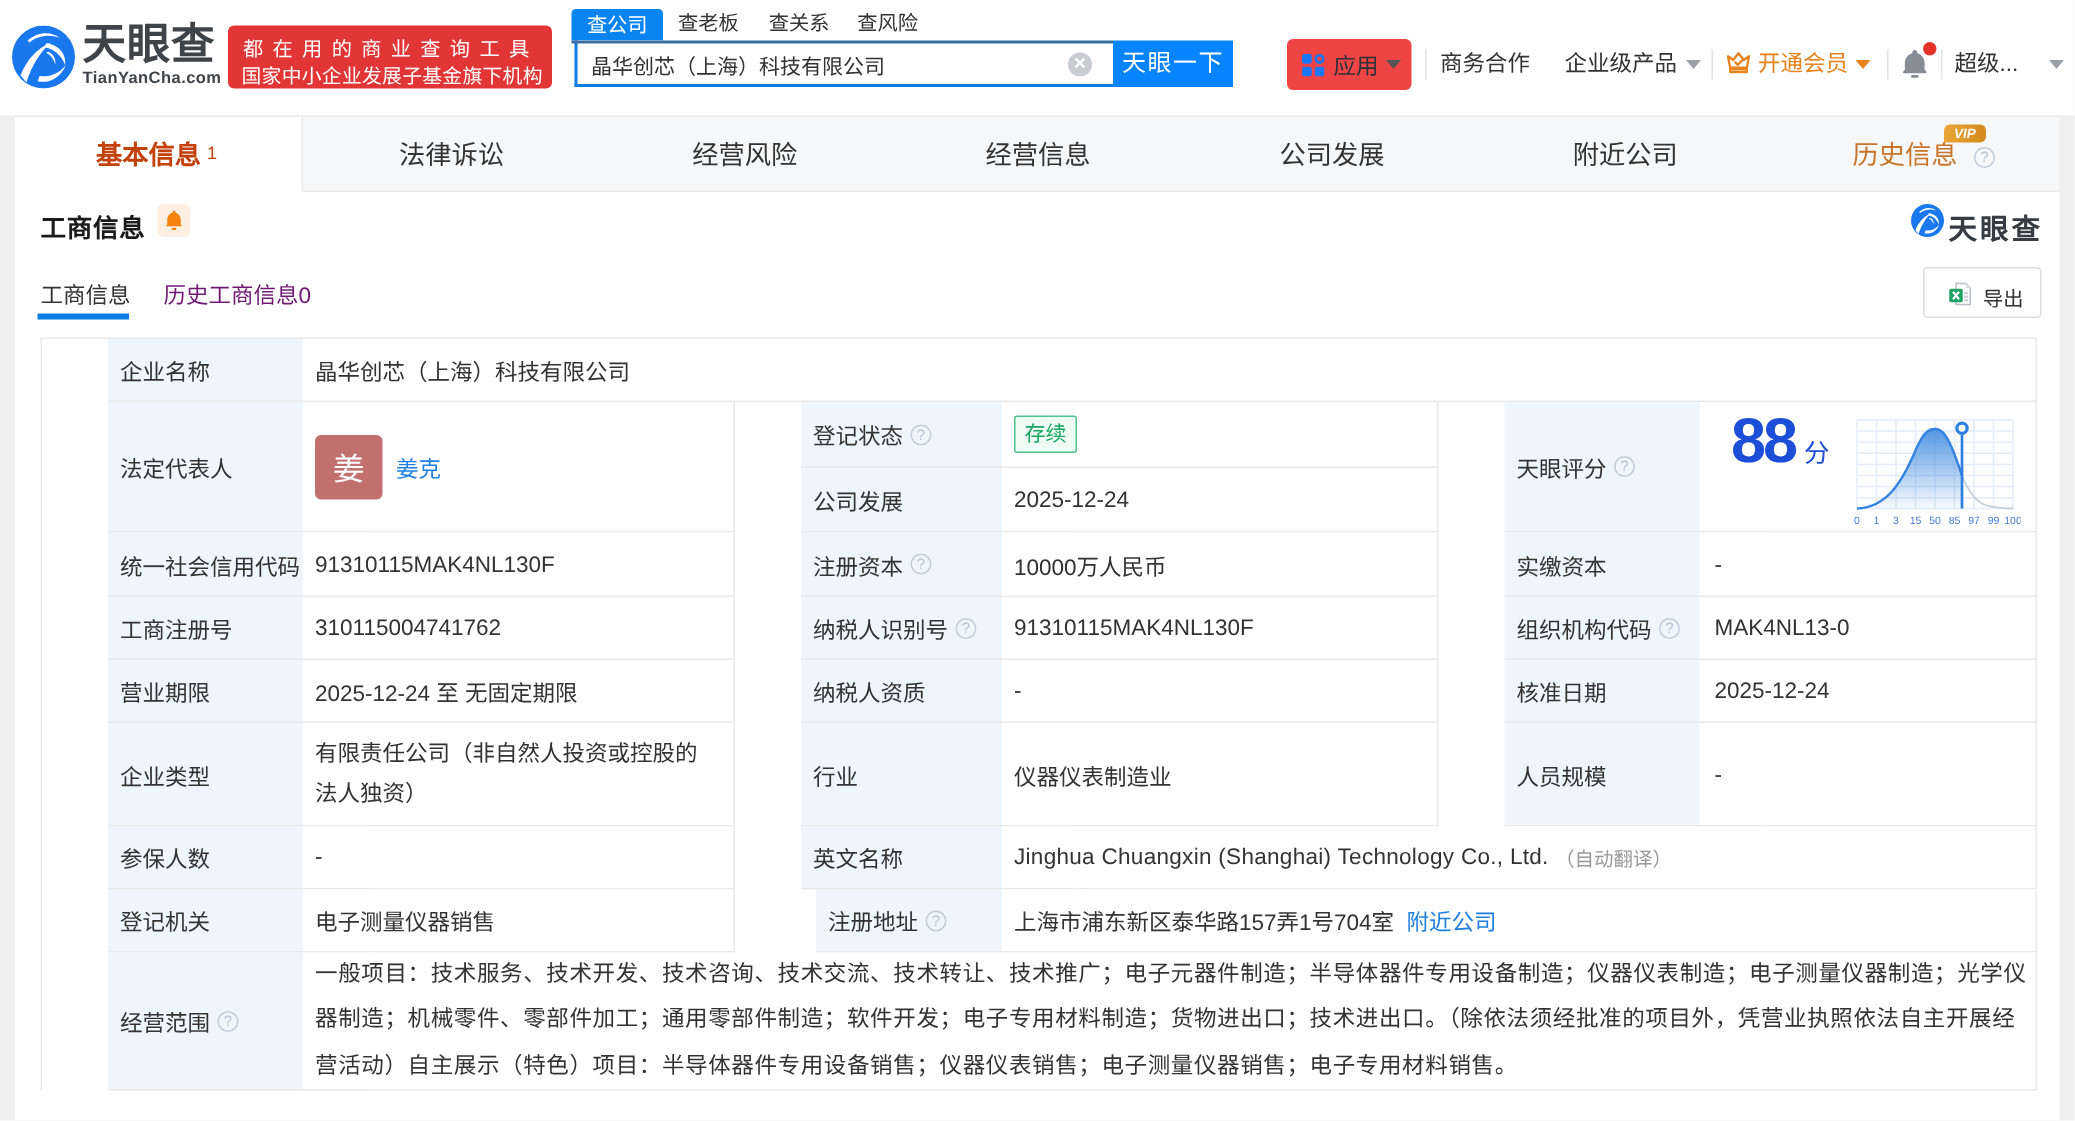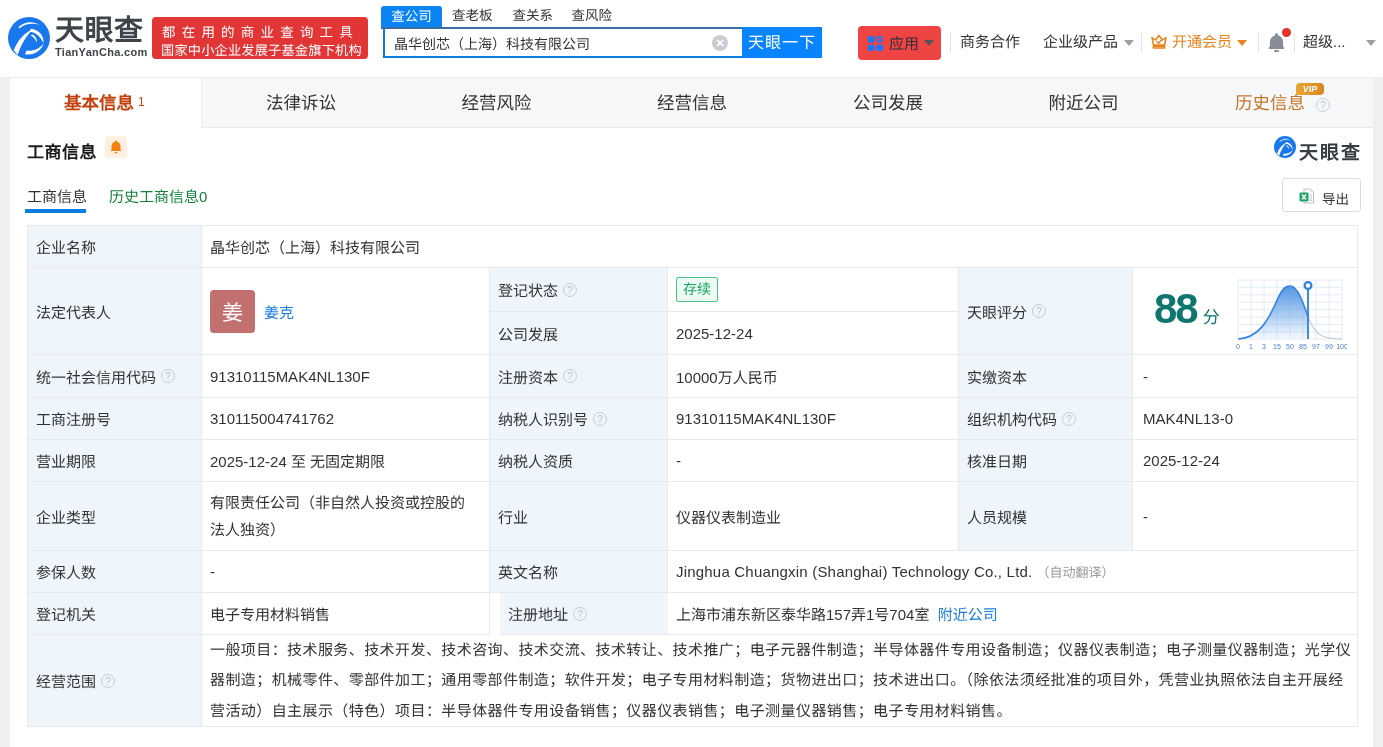--- a/index.html
+++ b/index.html
@@ -44,31 +44,31 @@
 #vip{position:absolute;left:1286px;top:5px;width:28px;height:12px;background:linear-gradient(90deg,#e9a636,#d5891c);
   border-radius:4px 4px 4px 0;color:#fff;font-size:9px;font-weight:bold;font-style:italic;text-align:center;line-height:12px;}
 .qmark{display:inline-block;width:14px;height:14px;border-radius:50%;border:1px solid #c3cedb;color:#b7c4d3;
   font-size:10px;line-height:14px;text-align:center;box-sizing:border-box;margin-left:5px;flex:none;}
 
 #card{position:absolute;left:10px;top:128px;width:1363px;height:619px;background:#fff;}
 #secTitle{position:absolute;left:17px;top:10px;font-size:17px;font-weight:bold;color:#1b1b1b;letter-spacing:0.5px;}
 #bellbox{position:absolute;left:95px;top:8px;width:22px;height:22px;background:#fdf0e2;border-radius:4px;}
 #miniLogoTxt{position:absolute;left:1289px;top:9px;font-size:19px;font-weight:bold;color:#363c41;letter-spacing:2px;}
 #subtab1{position:absolute;left:17px;top:57px;font-size:15px;color:#333;}
-#subtab2{position:absolute;left:99px;top:57px;font-size:15px;color:#15803d;}
+#subtab2{position:absolute;left:99px;top:57px;font-size:15px;color:#701a75;}
 #subline{position:absolute;left:15px;top:81px;width:61px;height:4px;background:#0b7ce0;}
 #expbtn{position:absolute;left:1272px;top:50px;width:79px;height:34px;box-sizing:border-box;border:1px solid #dcdcdc;
   border-radius:3px;background:#fff;}
 #expbtn .t{position:absolute;left:39px;top:9px;font-size:13.5px;color:#333;}
 
 #tbl{position:absolute;left:17px;top:97px;width:1330px;height:501px;
   border-top:1px solid #e9e9e9;border-left:1px solid #e9e9e9;box-sizing:content-box;}
 .c{position:absolute;box-sizing:border-box;border-right:1px solid #e9e9e9;border-bottom:1px solid #e9e9e9;
   display:flex;align-items:center;padding-left:8px;font-size:15px;color:#333;background:#fff;overflow:hidden;}
-.l{background:#eef5fb;}
+.l{background:#eef5fb;margin-left:44px;}
 .tag{display:inline-block;border:1px solid #4cc58e;background:#edfbf4;color:#18a65e;font-size:14px;
   padding:2px 6px;border-radius:2px;line-height:19px;}
 .blue{color:#2080e0;}
 .gray{color:#999;}
 </style>
 </head>
 <body>
 
 <div id="hdr">
   <svg class="abs" style="left:8px;top:17px" width="42" height="42" viewBox="0 0 48 48">
@@ -187,21 +187,21 @@
       <span class="blue" style="margin-left:9px;font-size:15px">姜克</span>
     </div>
     <div class="c l" style="left:462px;top:42px;width:178px;height:44px">登记状态 <span class="qmark">?</span></div>
     <div class="c" style="left:640px;top:42px;width:291px;height:44px">
         <span class="tag">存续</span>
       </div>
     <div class="c l" style="left:462px;top:86px;width:178px;height:43px">公司发展</div>
     <div class="c" style="left:640px;top:86px;width:291px;height:43px">2025-12-24</div>
     <div class="c l" style="left:931px;top:42px;width:174px;height:87px">天眼评分 <span class="qmark">?</span></div>
     <div class="c" style="left:1105px;top:42px;width:225px;height:87px;padding-left:0">
-      <div style="position:absolute;left:21px;top:20px;font-size:42px;font-weight:800;color:#0f766e;letter-spacing:-2px;line-height:42px">88<span style="font-size:17px;font-weight:normal;letter-spacing:0;margin-left:6px">分</span></div>
+      <div style="position:absolute;left:21px;top:5px;font-size:42px;font-weight:800;color:#1d4ed8;letter-spacing:-2px;line-height:42px">88<span style="font-size:17px;font-weight:normal;letter-spacing:0;margin-left:6px">分</span></div>
       <svg style="position:absolute;left:100px;top:10px" width="114" height="73" viewBox="0 0 114 73">
         <defs>
           <linearGradient id="bg1" x1="0" y1="0" x2="0" y2="1">
             <stop offset="0" stop-color="#4a90e2" stop-opacity="0.95"></stop>
             <stop offset="1" stop-color="#4a90e2" stop-opacity="0.04"></stop>
           </linearGradient>
         </defs>
         <g stroke="#e3ecf7" stroke-width="1">
           <path d="M5,2 L5,61 M18,2 L18,61 M31,2 L31,61 M44,2 L44,61 M57,2 L57,61 M70,2 L70,61 M83,2 L83,61 M96,2 L96,61 M109,2 L109,61"></path>
           <path d="M5,2 L109,2 M5,9.4 L109,9.4 M5,16.8 L109,16.8 M5,24.2 L109,24.2 M5,31.6 L109,31.6 M5,39 L109,39 M5,46.4 L109,46.4 M5,53.8 L109,53.8 M5,61 L109,61"></path>
@@ -254,21 +254,21 @@
     <div class="c" style="left:640px;top:256px;width:291px;height:69px">仪器仪表制造业</div>
     <div class="c l" style="left:931px;top:256px;width:174px;height:69px">人员规模</div>
     <div class="c" style="left:1105px;top:256px;width:225px;height:69px;padding-left:10px">-</div>
 
     <div class="c l" style="left:0;top:325px;width:174px;height:42px">参保人数</div>
     <div class="c" style="left:174px;top:325px;width:288px;height:42px">-</div>
     <div class="c l" style="left:462px;top:325px;width:178px;height:42px">英文名称</div>
     <div class="c" style="left:640px;top:325px;width:690px;height:42px"><span style="letter-spacing:0.2px">Jinghua Chuangxin (Shanghai) Technology Co., Ltd.</span>&nbsp;<span class="gray" style="font-size:13px">（自动翻译）</span></div>
 
     <div class="c l" style="left:0;top:367px;width:174px;height:42px">登记机关</div>
-    <div class="c" style="left:174px;top:367px;width:288px;height:42px">电子专用材料销售</div>
+    <div class="c" style="left:174px;top:367px;width:288px;height:42px">电子测量仪器销售</div>
     <div class="c l" style="left:472px;top:367px;width:178px;height:42px">注册地址 <span class="qmark">?</span></div>
     <div class="c" style="left:640px;top:367px;width:690px;height:42px">上海市浦东新区泰华路157弄1号704室&nbsp;&nbsp;<span class="blue">附近公司</span></div>
 
     <div class="c l" style="left:0;top:409px;width:174px;height:92px">经营范围 <span class="qmark">?</span></div>
     <div class="c" style="left:174px;top:409px;width:1156px;height:92px">
         <div style="line-height:30.6px;white-space:nowrap;letter-spacing:0.42px">一般项目：技术服务、技术开发、技术咨询、技术交流、技术转让、技术推广；电子元器件制造；半导体器件专用设备制造；仪器仪表制造；电子测量仪器制造；光学仪<br>器制造；机械零件、零部件加工；通用零部件制造；软件开发；电子专用材料制造；货物进出口；技术进出口。（除依法须经批准的项目外，凭营业执照依法自主开展经<br>营活动）自主展示（特色）项目：半导体器件专用设备销售；仪器仪表销售；电子测量仪器销售；电子专用材料销售。</div>
       </div>
   </div>
 </div>
 

